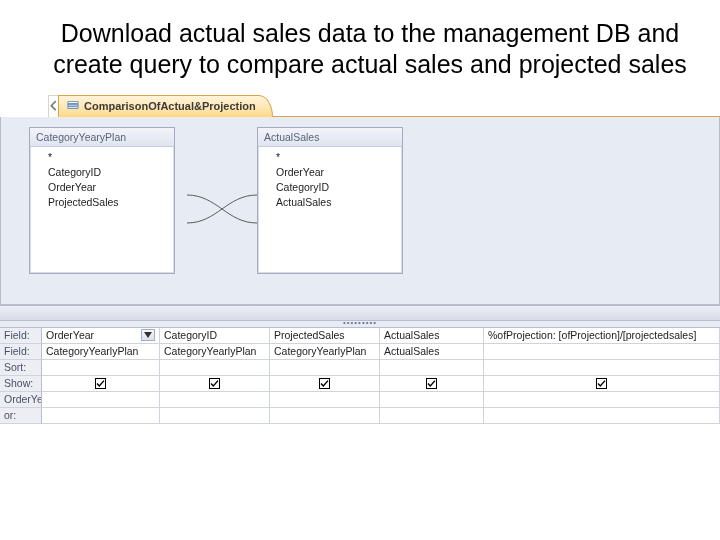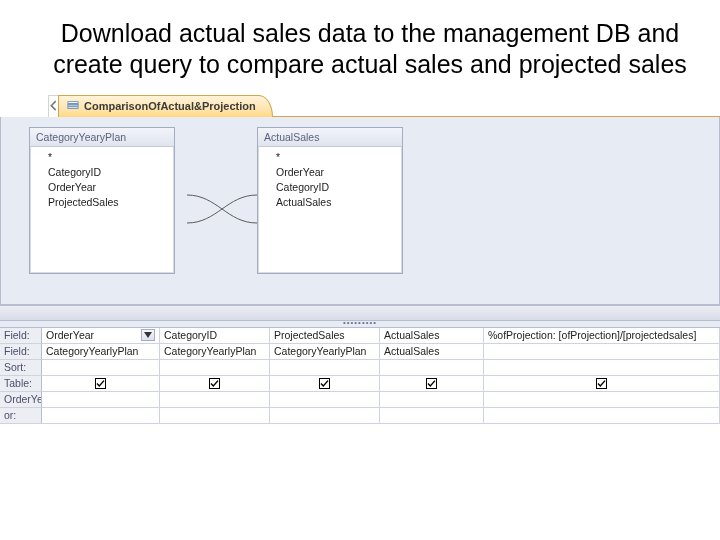--- a/index.html
+++ b/index.html
@@ -116,21 +116,21 @@
     <div>ActualSales</div>
     <div></div>
 
     <div class="lbl">Sort:</div>
     <div></div>
     <div></div>
     <div></div>
     <div></div>
     <div></div>
 
-    <div class="lbl">Table:</div>
+    <div class="lbl">Show:</div>
     <div class="show">
         <span class="chk">
           <svg viewBox="0 0 9 9">
             <path d="M1 4.5 L3.3 7 L8 1.6" fill="none" stroke="#000" stroke-width="1.4"></path>
           </svg>
         </span>
       </div>
     <div class="show">
         <span class="chk">
           <svg viewBox="0 0 9 9">

